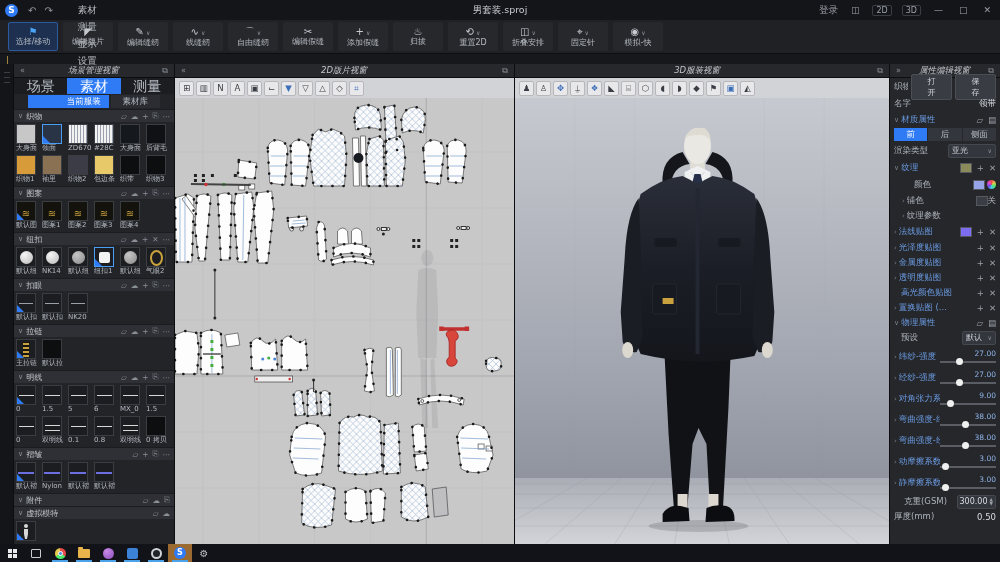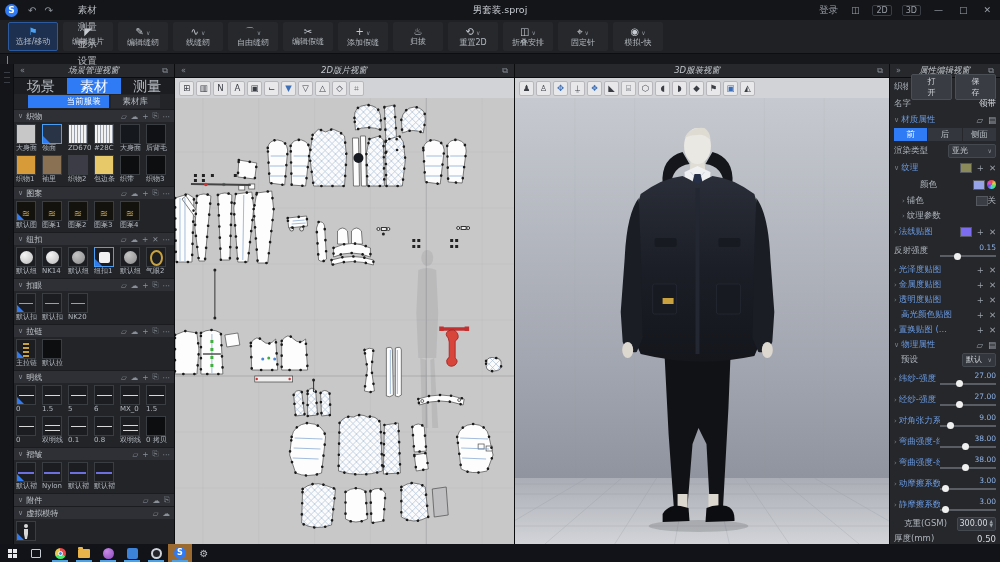--- a/index.html
+++ b/index.html
@@ -912,21 +912,21 @@
           </span>
       </div>
       <div class="prow" style="height:16px">
         <span class="arrow">∨</span>
           <span class="plbl blue">纹理</span>
           <span class="pfill"></span>
         <span class="psw" style="background:#8a8a5a"></span>
         <span class="micon">+</span>
           <span class="micon">✕</span>
       </div>
-      <div class="prow" style="height:17px;padding-left:30px">
+      <div class="prow" style="height:17px;padding-left:24px">
         <span class="plbl">颜色</span>
           <span class="pfill"></span>
         <span class="psw" style="background:#97a4e8"></span>
         <span class="rainbow"></span>
       </div>
       <div class="prow" style="height:16px;padding-left:12px">
         <span class="arrow">›</span>
           <span class="plbl">辅色</span>
           <span class="pfill"></span>
         <span class="psw" style="background:#3a3d44"></span>
@@ -936,30 +936,20 @@
         <span class="arrow">›</span>
           <span class="plbl">纹理参数</span>
       </div>
       <div class="prow" style="height:17px">
         <span class="arrow">›</span>
           <span class="plbl blue">法线贴图</span>
           <span class="pfill"></span>
         <span class="psw" style="background:#7b6cf0"></span>
         <span class="micon">+</span>
           <span class="micon">✕</span>
-      </div>
-      <div class="prow" style="height:22px">
-        <span class="plbl">反射强度</span>
-          <span class="pfill"></span>
-        <div class="sld">
-            <span class="sval">0.15</span>
-          <div class="track">
-              <div class="knob" style="left:30%"></div>
-            </div>
-          </div>
       </div>
       <div class="prow" style="height:15px">
         <span class="arrow">›</span>
           <span class="plbl blue">光泽度贴图</span>
           <span class="pfill"></span>
         <span class="micon">+</span>
           <span class="micon">✕</span>
         </div>
       <div class="prow" style="height:15px">
         <span class="arrow">›</span>

